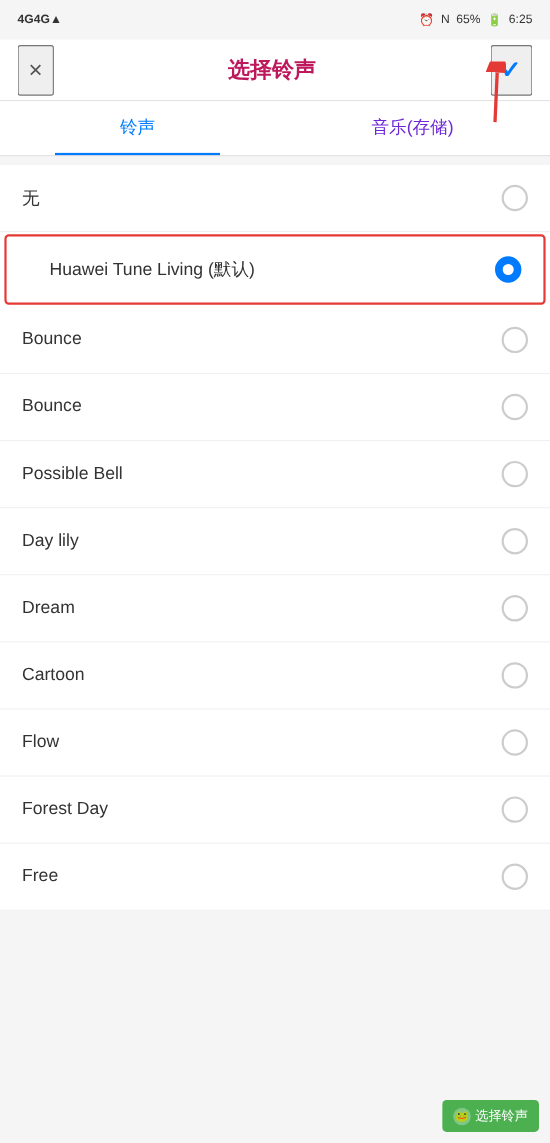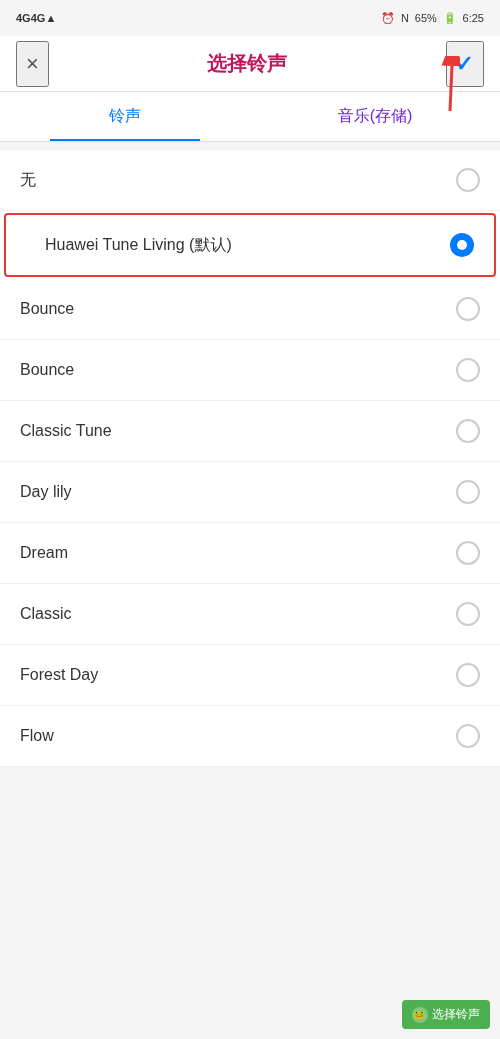--- a/index.html
+++ b/index.html
@@ -256,50 +256,54 @@
     <span class="list-item-label">Bounce</span>
     <div class="radio-circle"></div>
   </div>
 
   <div class="list-item">
     <span class="list-item-label">Bounce</span>
     <div class="radio-circle"></div>
   </div>
 
   <div class="list-item">
-    <span class="list-item-label">Classic Tune</span>
+    <span class="list-item-label">Possible Bell</span>
     <div class="radio-circle"></div>
   </div>
 
   <div class="list-item">
     <span class="list-item-label">Day lily</span>
     <div class="radio-circle"></div>
   </div>
 
 
   <div class="list-item">
     <span class="list-item-label">Dream</span>
     <div class="radio-circle"></div>
   </div>
 
 
   <div class="list-item">
-    <span class="list-item-label">Classic</span>
+    <span class="list-item-label">Cartoon</span>
+    <div class="radio-circle"></div>
+  </div>
+
+  <div class="list-item">
+    <span class="list-item-label">Flow</span>
     <div class="radio-circle"></div>
   </div>
 
   <div class="list-item">
     <span class="list-item-label">Forest Day</span>
     <div class="radio-circle"></div>
   </div>
 
   <div class="list-item">
-    <span class="list-item-label">Flow</span>
-    <div class="radio-circle"></div>
-  </div>
-
+    <span class="list-item-label">Free</span>
+    <div class="radio-circle"></div>
+  </div>
 
 </div>
 
 <div class="watermark">
   <span class="watermark-icon">🐸</span>
   <span>选择铃声</span>
 </div>
 
 </body></html>

